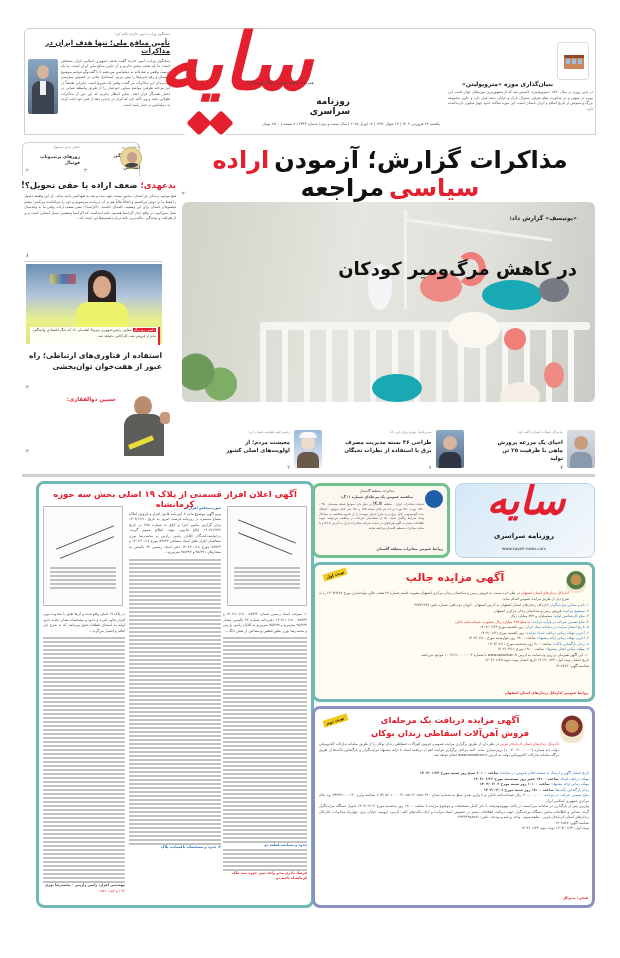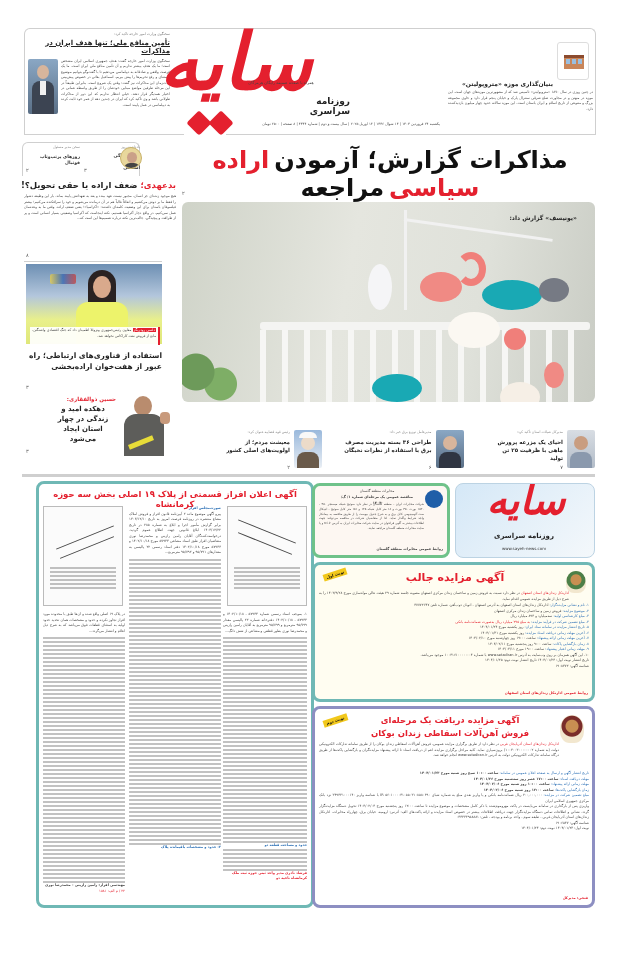--- a/index.html
+++ b/index.html
@@ -109,33 +109,32 @@
   <div style="position:absolute;left:50px;top:38px;width:52px;height:44px;background:#edf36b;border-radius:12px 12px 0 0;"></div>
 </div>
 <div class="abs" style="left:30px;top:327px;width:130px;height:18px;background:rgba(255,255,255,.92);border-right:2px solid #e4202e;">
   <div class="tiny" style="padding:1px 2px;text-align:justify;">
     <span style="background:#e4202e;color:#fff;padding:0 1px;">دلسی رودریگز</span>
     <span>معاون رئیس‌جمهوری ونزوئلا اطمینان داد که جنگ اقتصادی واشنگتن، مانع از فروش نفت کاراکاس نخواهد شد.</span>
   </div>
 </div>
 
 <div class="abs" style="left:24px;top:350px;width:138px;height:40px;">
-  <div class="hl" style="font-size:7.5px;line-height:11px;text-align:right;">استفاده از فناوری‌های ارتباطی؛ راه عبور از هفت‌خوان اراده‌بخشی</div>
+  <div class="hl" style="font-size:7.5px;line-height:11px;text-align:right;">استفاده از فناوری‌های ارتباطی؛ راه عبور از هفت‌خوان توان‌بخشی</div>
   <div class="pg" style="position:absolute;left:2px;bottom:0;">۳</div>
 </div>
 
 <div class="abs" style="left:24px;top:394px;width:152px;height:60px;">
   <div style="position:absolute;left:92px;top:0;width:60px;height:62px;">
     <div style="position:absolute;left:18px;top:2px;width:18px;height:20px;background:#b98c6e;border-radius:50%;"></div>
     <div style="position:absolute;left:8px;top:20px;width:40px;height:42px;background:#5d5d5a;border-radius:12px 12px 0 0;"></div>
     <div style="position:absolute;left:44px;top:18px;width:10px;height:12px;background:#c89a7c;border-radius:4px;"></div>
     <div style="position:absolute;left:12px;top:46px;width:26px;height:5px;background:#e7dc38;transform:rotate(-22deg);"></div>
   </div>
   <div class="hl red" style="position:absolute;left:34px;top:2px;width:58px;font-size:5.5px;text-align:right;">حسین ذوالفقاری:</div>
-  <div class="hl" style="position:absolute;left:26px;top:10px;width:66px;font-size:7px;line-height:10px;text-align:center;">دهکده امید و زندگی در چهار استان ایجاد می‌شود</div>
   <div class="pg" style="position:absolute;left:2px;bottom:0;">۳</div>
 </div>
 
 <div class="abs baby" style="left:182px;top:202px;width:413px;height:200px;">
 
   <div style="position:absolute;left:78px;top:120px;width:330px;height:80px;">
     <div style="position:absolute;left:0;top:0;width:330px;height:8px;background:#f4f4f2;border-radius:3px;"></div>
     <div style="position:absolute;left:0;top:8px;width:330px;height:72px;background:repeating-linear-gradient(90deg,#f6f6f4 0 6px,transparent 6px 22px);"></div>
   </div>
 
@@ -149,20 +148,21 @@
   <div class="cloud" style="left:266px;top:110px;width:52px;height:36px;background:#fbf8f2;"></div>
   <div class="cloud" style="left:322px;top:126px;width:22px;height:22px;background:#f07f7a;"></div>
   <div class="cloud" style="left:190px;top:172px;width:50px;height:28px;background:#19a9b4;"></div>
   <div class="cloud" style="left:318px;top:180px;width:40px;height:30px;background:#f6efe6;"></div>
   <div class="cloud" style="left:362px;top:160px;width:20px;height:26px;background:#f08a84;"></div>
   <div class="cloud" style="left:186px;top:62px;width:24px;height:46px;background:#f5f5f7;"></div>
 
   <div style="position:absolute;left:0;top:140px;width:70px;height:60px;background:radial-gradient(circle at 20% 50%,#6d9a5a 0 18px,transparent 19px),radial-gradient(circle at 55% 70%,#7eae66 0 16px,transparent 17px);"></div>
 
   <div class="hl" style="position:absolute;right:18px;top:12px;font-size:6px;color:#222;">«یونیسف» گزارش داد:</div>
+  <div class="hl" style="position:absolute;right:18px;top:56px;font-size:18px;color:#111;white-space:nowrap;">در کاهش مرگ‌ومیر کودکان</div>
 </div>
 
 <div class="abs" style="left:182px;top:430px;width:413px;height:42px;display:flex;flex-direction:row-reverse;justify-content:space-between;">
   <div style="width:140px;height:42px;position:relative;">
     <div class="photo-man" style="position:absolute;right:0;top:0;width:28px;height:38px;background:linear-gradient(#9ab9dc,#e9eef4);">
       <div style="position:absolute;left:7px;top:6px;width:14px;height:14px;background:#ecdbc9;border-radius:50%;"></div>
       <div style="position:absolute;left:5px;top:2px;width:18px;height:6px;background:#f8f8f8;border-radius:8px 8px 0 0;"></div>
       <div style="position:absolute;left:3px;top:22px;width:22px;height:16px;background:#6a5a4a;border-radius:8px 8px 0 0;"></div>
     </div>
     <div class="tiny" style="position:absolute;right:32px;top:0;color:#888;">رئیس قوه قضاییه عنوان کرد:</div>

